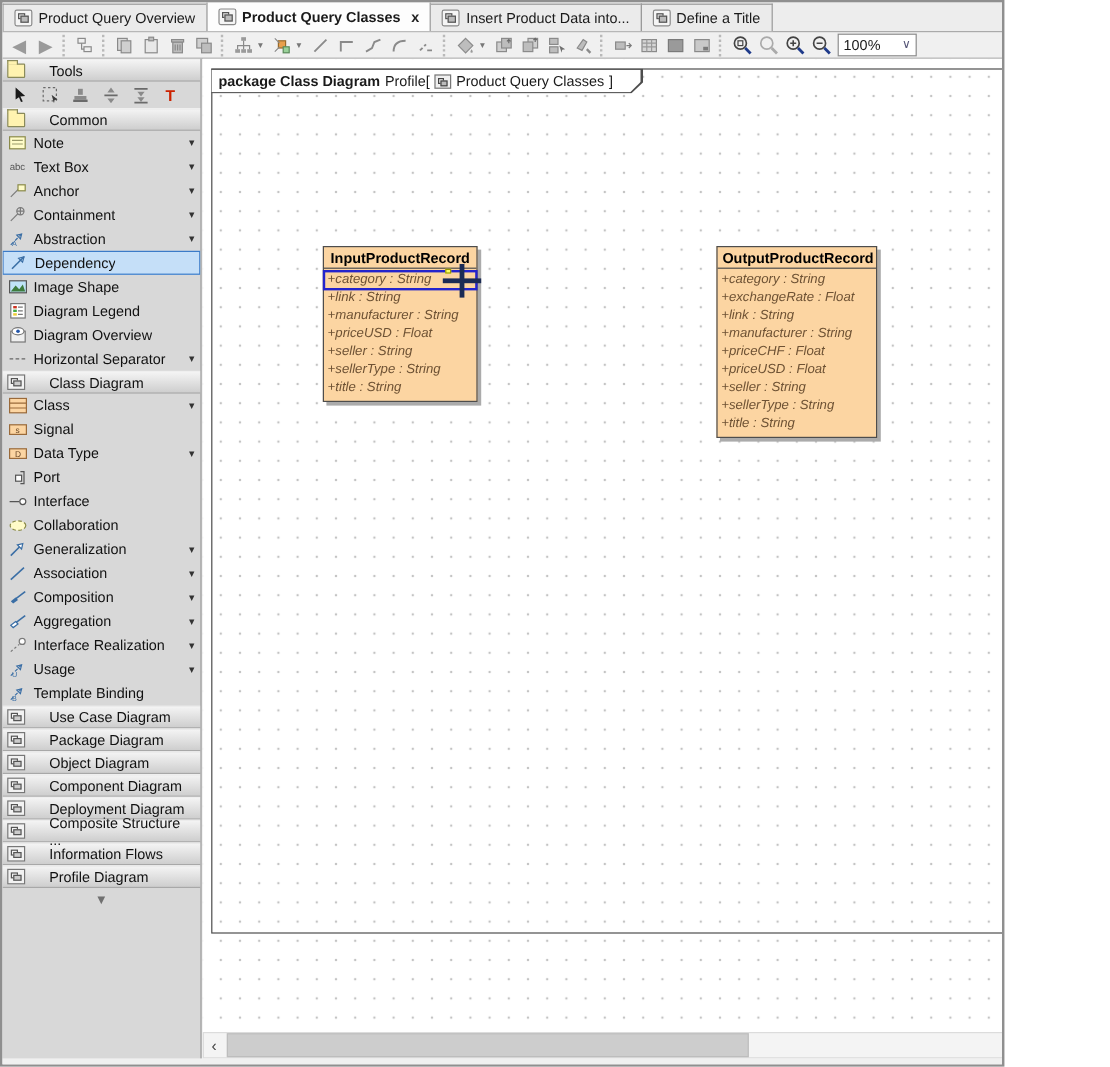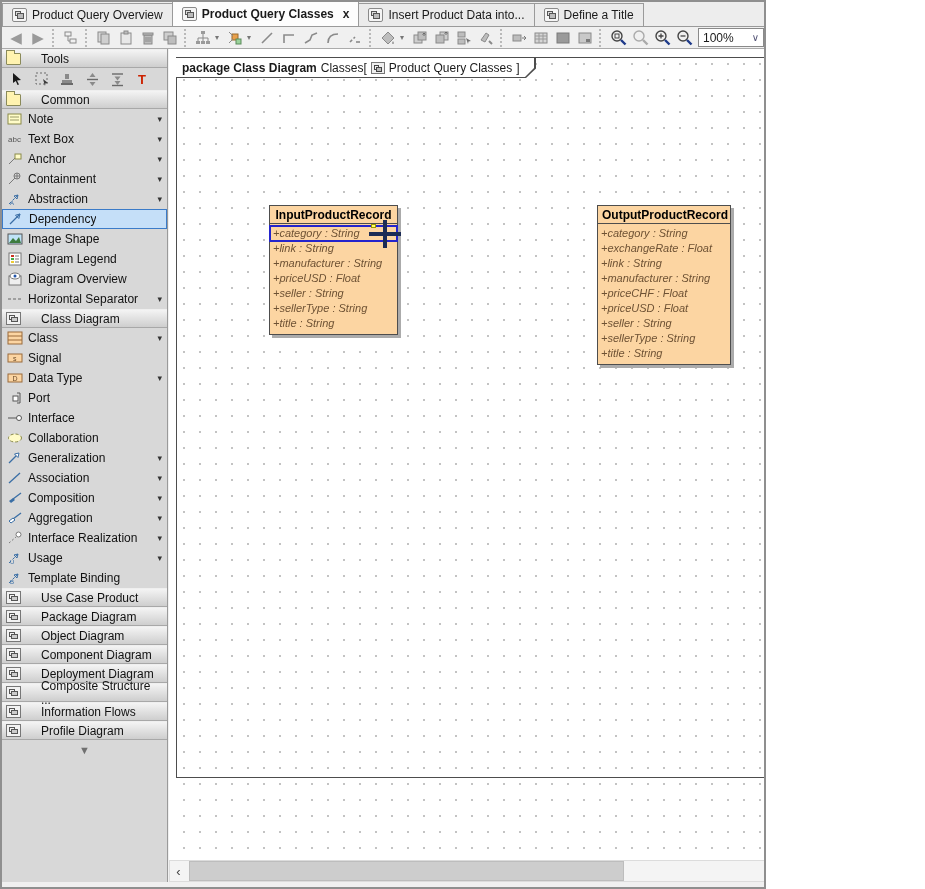--- a/index.html
+++ b/index.html
@@ -1,18 +1,18 @@
 <!DOCTYPE html>
 <html><head>
 <meta charset="utf-8">
 <style>
   * { box-sizing: border-box; margin: 0; padding: 0; }
   html,body { width:925px; height:889px; }
   body { font-family:"Liberation Sans","DejaVu Sans",sans-serif; font-size:12px; color:#1a1a1a; }
-  #app { position:relative; width:766px; height:889px; background:#F0F0F0; border:2px solid #8F8F8F; overflow:hidden; }
+  #app { position:relative; width:837px; height:889px; background:#F0F0F0; border:2px solid #8F8F8F; overflow:hidden; }
 
   
   .tabbar { position:absolute; left:0; top:0; width:921px; height:25px; background:#EDEDED; border-bottom:1px solid #9A9A9A; display:flex; align-items:flex-end; }
   .tab { height:23px; display:flex; align-items:center; gap:5px; padding:0 9px; border:1px solid #9A9A9A; border-bottom:none; background:#EBEBEB; font-size:12px; white-space:nowrap; cursor:default; }
   .tab + .tab { margin-left:-1px; }
   .tab.active { background:#FDFDFD; font-weight:bold; height:25px; position:relative; z-index:2; }
   .tab .close-x { font-weight:bold; font-size:12px; margin-left:4px; color:#222; }
   .tabicon { width:15px; height:14px; display:inline-block; position:relative; background:#F5F5F5; border:1px solid #8a8a8a; border-radius:2px; flex:0 0 auto; }
   .tabicon::before { content:""; position:absolute; left:2px; top:2px; width:4px; height:3px; border:1px solid #555; background:#ddd; }
   .tabicon::after { content:""; position:absolute; right:2px; bottom:2px; width:5px; height:4px; border:1px solid #555; background:#bbb; }
@@ -569,21 +569,21 @@
             <line x1="2" y1="12" x2="11" y2="3" stroke="#3A6EA5" stroke-dasharray="3 2"></line>
             <path d="M11 3 l-4 1 3 3 z" fill="none" stroke="#3A6EA5"></path>
             <text x="3" y="13" font-size="6" fill="#3A6EA5">B</text>
           </svg>
         </span>
       <span class="sb-label">Template Binding</span>
     </div>
 
     <div class="sb-header">
       <span class="hdr-diagico"></span>
-      <span>Use Case Product</span>
+      <span>Use Case Diagram</span>
     </div>
     <div class="sb-header">
       <span class="hdr-diagico"></span>
       <span>Package Diagram</span>
     </div>
     <div class="sb-header">
       <span class="hdr-diagico"></span>
       <span>Object Diagram</span>
     </div>
     <div class="sb-header">
@@ -609,21 +609,21 @@
 
     <div class="sb-bottom-chevron">▼</div>
   </div>
 
   <div class="canvas">
 
     <div class="frame">
       <div class="frame-label-wrap">
         <div class="frame-label">
           <b>package Class Diagram</b>
-          <span>Classes[</span>
+          <span>Profile[</span>
           <span class="mini-diagico"></span>
           <span>Product Query Classes</span>
           <span>]</span>
         </div>
       </div>
 
       <div class="uml-class" style="left:92px; top:147px; width:129px;">
         <div class="uml-name">InputProductRecord</div>
         <div class="uml-attrs">
           <div class="uml-attr selected">

